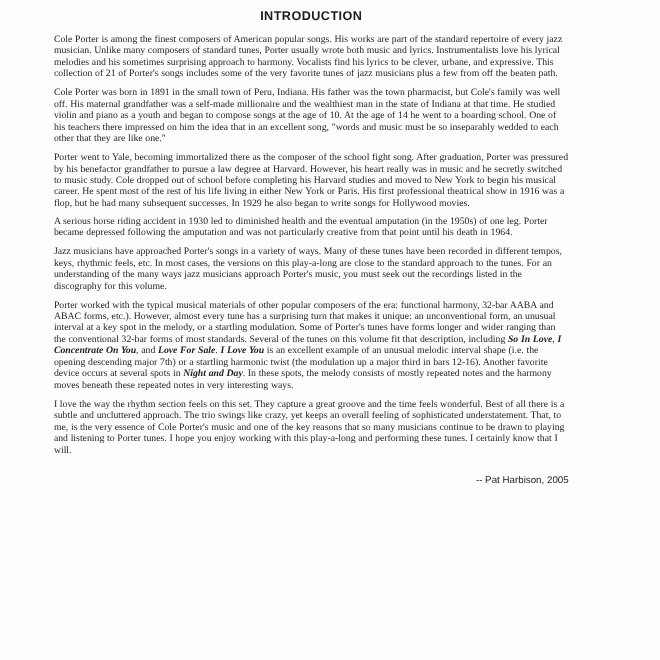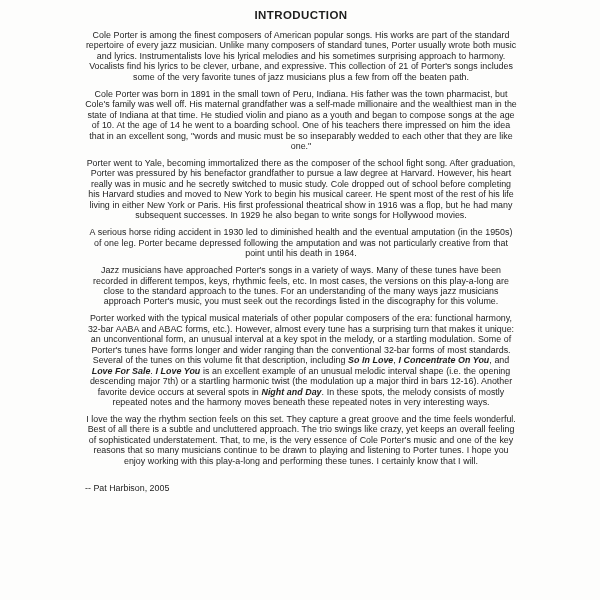--- a/index.html
+++ b/index.html
@@ -9,44 +9,45 @@
     height: 600px;
     background: #fdfdfc;
     font-family: "Liberation Sans", sans-serif;
     color: #1d1d1d;
     overflow: hidden;
   }
   .page {
     box-sizing: border-box;
     width: 600px;
     height: 444px;
-    padding: 9px 83px 0 85px;
+    padding: 9px 83px 0 49px;
   }
   .doc-title {
     font-size: 11.5px;
     font-weight: bold;
     text-align: center;
     letter-spacing: 0.4px;
     margin: 0 0 9px 0;
   }
   .doc-body p {
     font-size: 8.9px;
     line-height: 10.45px;
     margin: 0 0 6.5px 0;
-    text-align: center;
+    text-align: left;
     word-spacing: 0.2px;
+    font-family: Liberation Serif, serif;
   }
   .em {
     font-weight: bold;
     font-style: italic;
   }
   .signature {
     font-size: 8.9px;
     line-height: 10.45px;
-    text-align: left;
+    text-align: right;
     margin: 17px 0 0 0;
   }
   .page-number {
     font-size: 9.5px;
     font-weight: bold;
     text-align: center;
     margin-top: 47px;
   }
 </style>
 </head>

